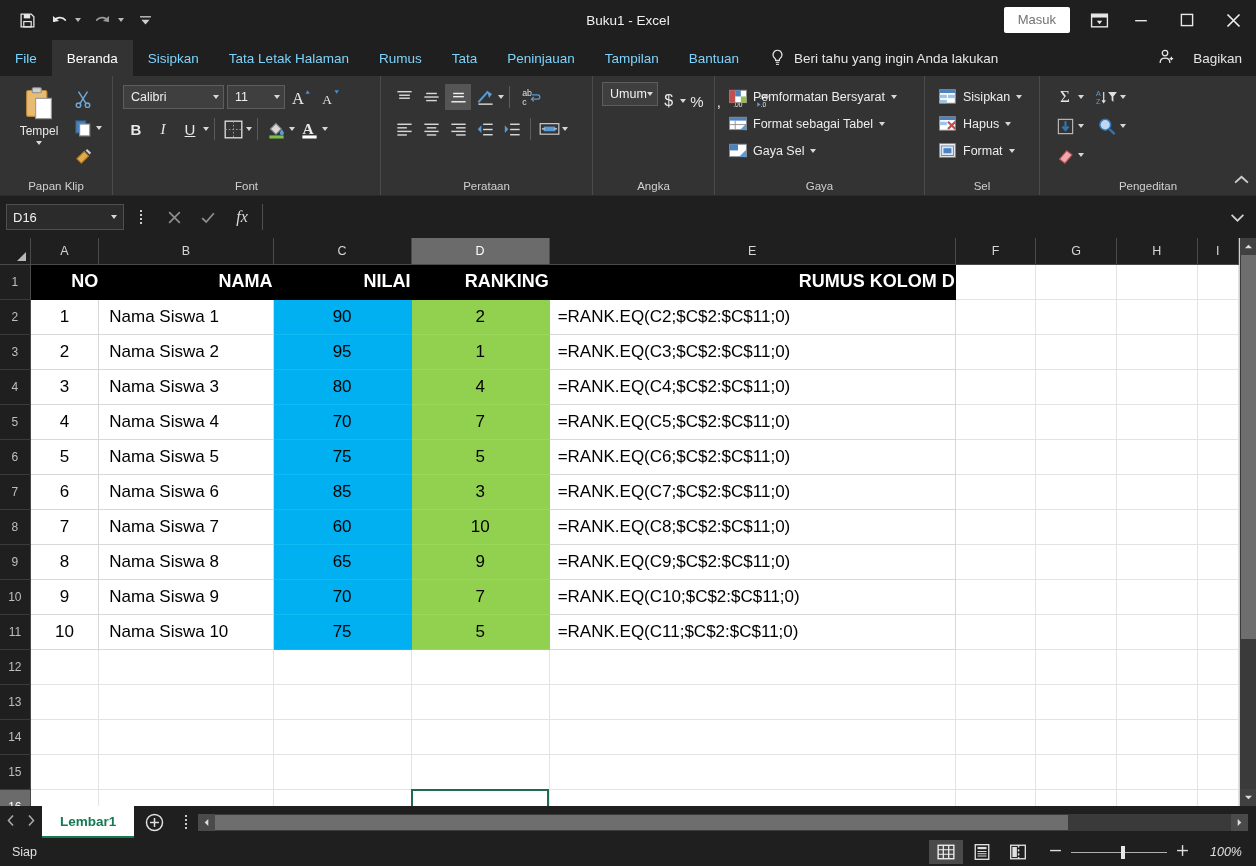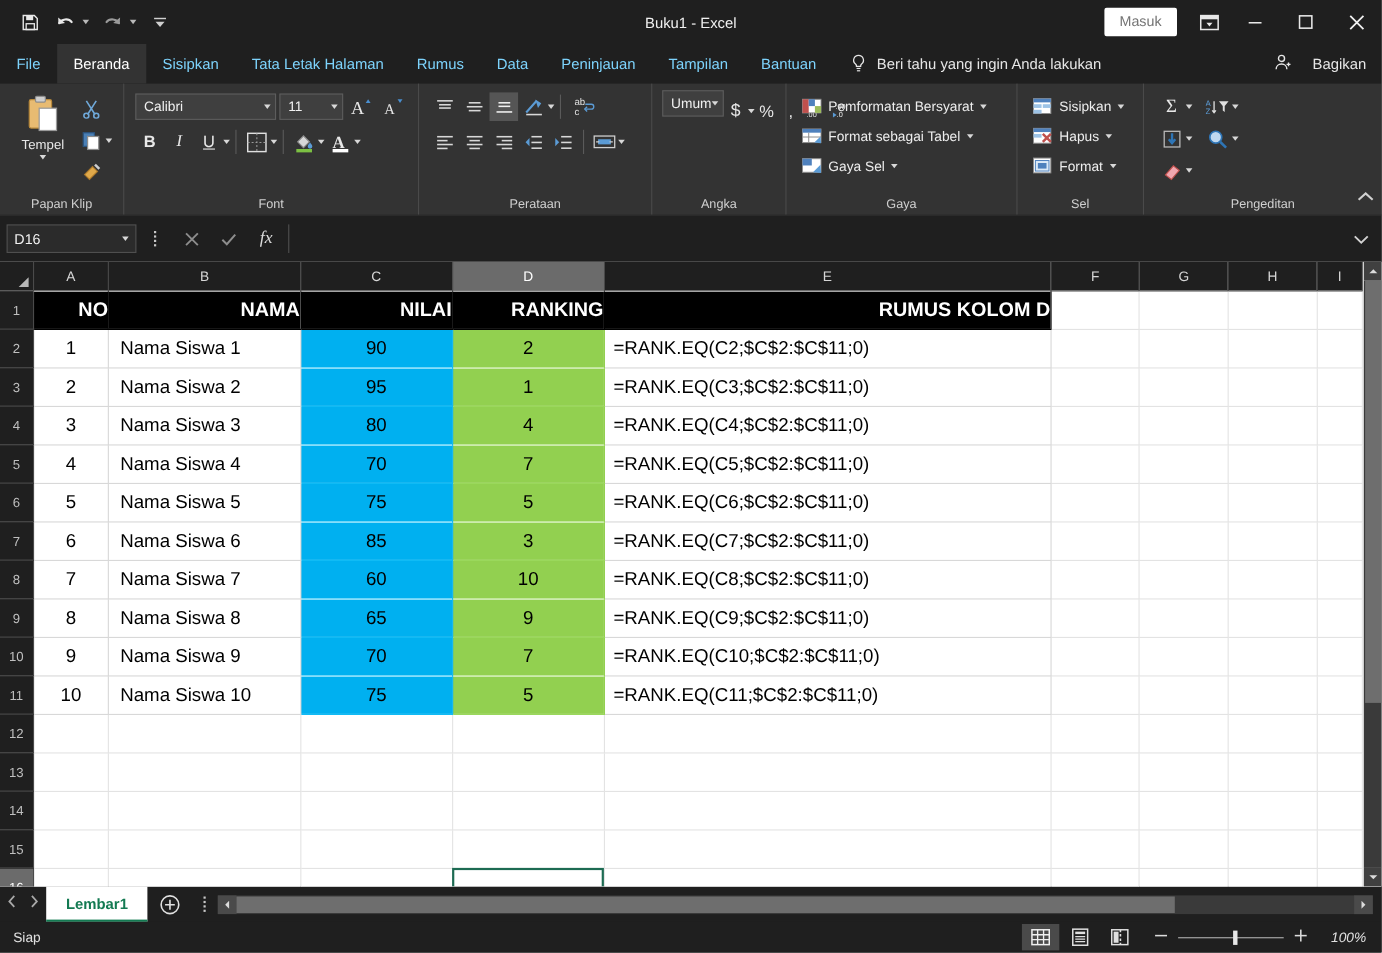--- a/index.html
+++ b/index.html
@@ -239,21 +239,21 @@
       </div>
     </div>
   </div>
 
   <div class="tabbar">
     <div class="tab">File</div>
     <div class="tab active">Beranda</div>
     <div class="tab">Sisipkan</div>
     <div class="tab">Tata Letak Halaman</div>
     <div class="tab">Rumus</div>
-    <div class="tab">Data</div>
+    <div class="tab">Tata</div>
     <div class="tab">Peninjauan</div>
     <div class="tab">Tampilan</div>
     <div class="tab">Bantuan</div>
     <div class="tell-me">
       <span class="bulb">
         <svg width="15" height="18" viewBox="0 0 14 17">
             <path d="M7 1.2a4.2 4.2 0 0 0-2.6 7.5c.5.45.8 1 .8 1.6v.5h3.6v-.5c0-.6.3-1.15.8-1.6A4.2 4.2 0 0 0 7 1.2z" fill="none" stroke="#e6e6e6" stroke-width="1.1"></path>
             <rect x="5.3" y="12" width="3.4" height="1" fill="#e6e6e6"></rect>
             <rect x="5.6" y="14" width="2.8" height="1" fill="#e6e6e6"></rect>
           </svg>
@@ -309,21 +309,21 @@
               </svg>
           </div>
         </div>
       </div>
       <div class="rgroup-label">Papan Klip</div>
     </div>
 
     <div class="rgroup" style="width:268px">
       <div class="rgroup-body" style="flex-direction:column;padding-left:10px">
         <div class="fontrow1">
-          <div class="combo" style="width:128px">
+          <div class="combo" style="width:101px">
             <span class="cval">Calibri</span>
             <span class="caret-dn"></span>
           </div>
           <div class="combo" style="width:58px">
             <span class="cval">11</span>
             <span class="caret-dn"></span>
           </div>
           <div class="icon-btn">
             <svg width="20" height="20" viewBox="0 0 18 18">
                 <text x="1" y="15" font-family="Liberation Serif, serif" font-size="15" fill="#e8e8e8">A</text>

